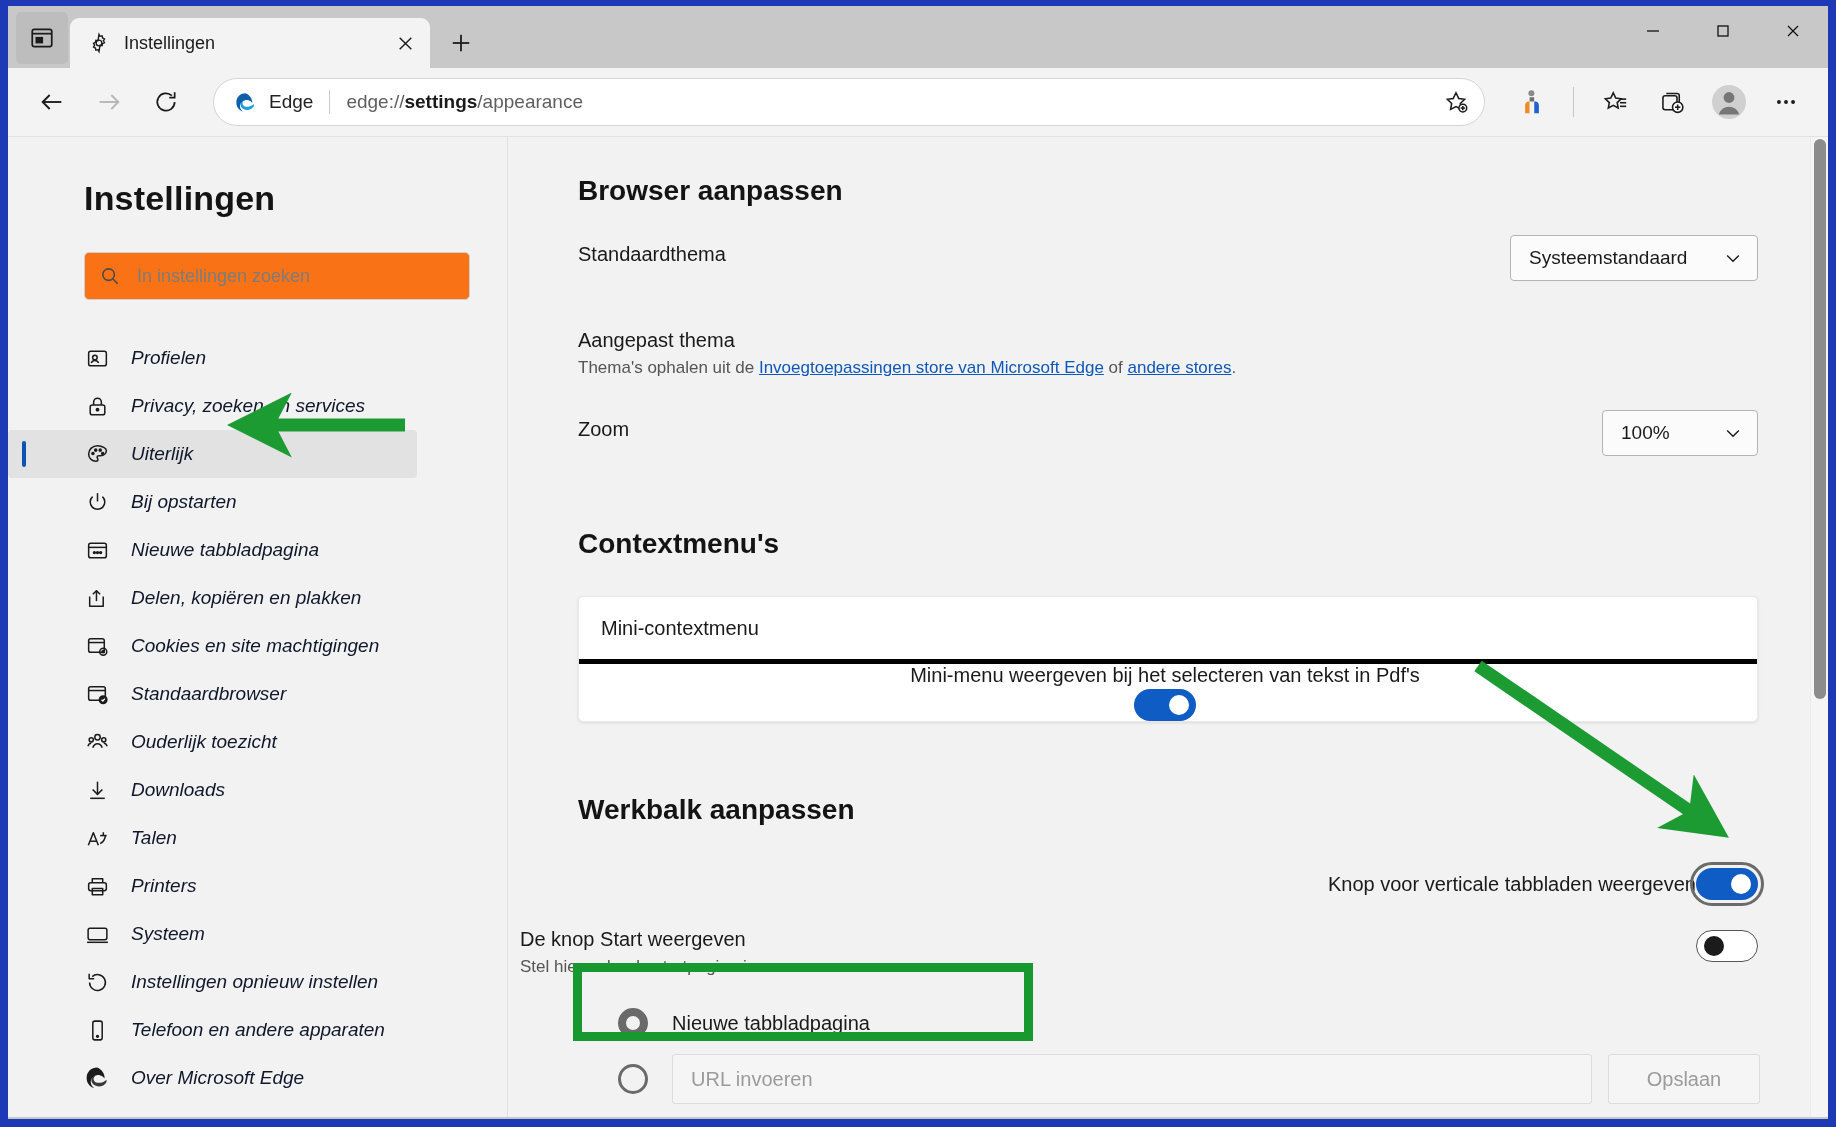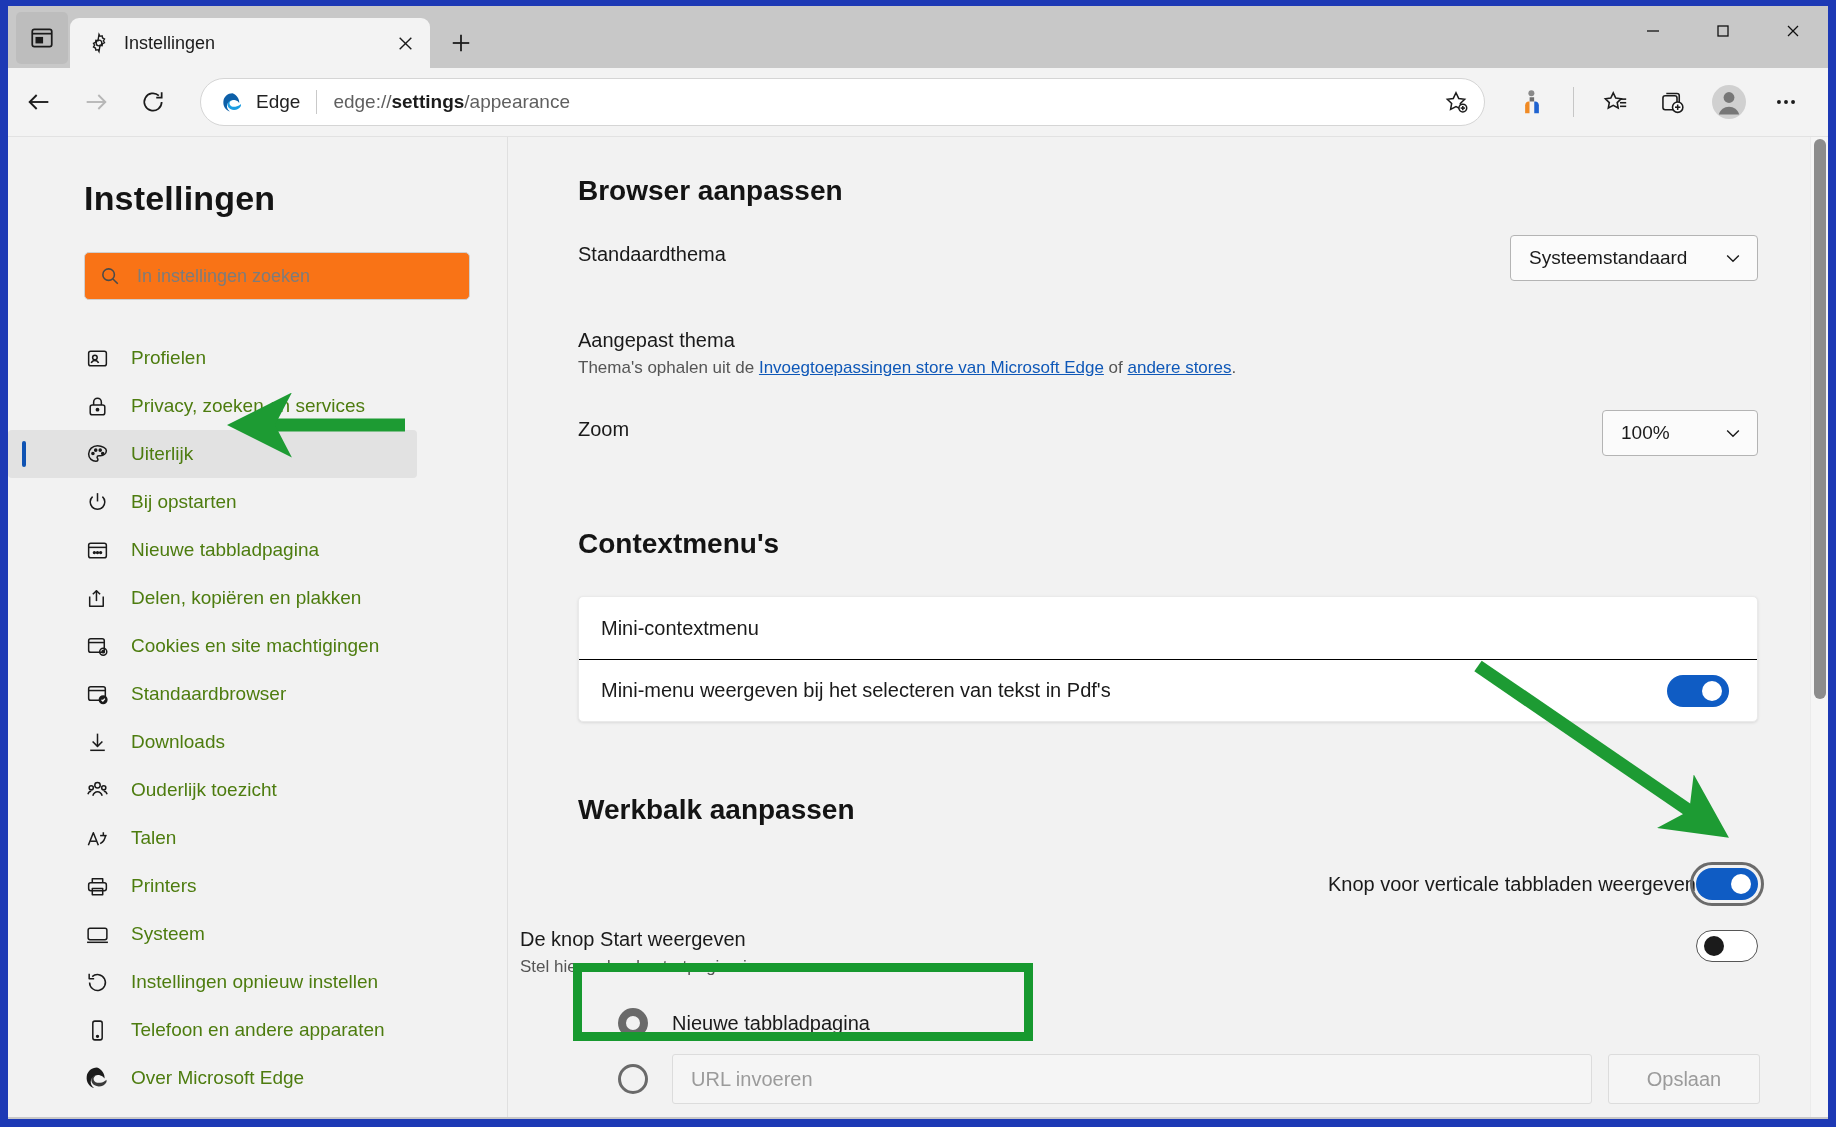--- a/index.html
+++ b/index.html
@@ -70,21 +70,21 @@
     width: 70px; height: 50px;
     display: flex; align-items: center; justify-content: center;
   }
 
   
   #toolbar {
     height: 68px;
     background: #f3f3f3;
     display: flex;
     align-items: center;
-    padding: 0 18px 0 7px;
+    padding: 0 18px 0 20px;
     gap: 9px;
     justify-content: flex-end;
   }
   .tb-btn {
     width: 48px; height: 48px;
     display: flex; align-items: center; justify-content: center;
     border-radius: 5px;
     flex: 0 0 auto;
   }
   #omnibox {
@@ -156,21 +156,21 @@
 
   .nav-item {
     height: 48px;
     display: flex; align-items: center;
     padding-left: 76px;
     margin-right: 90px;
     border-radius: 4px;
     position: relative;
   }
   .nav-item .nico { width: 26px; height: 26px; flex: 0 0 auto; display:flex; align-items:center; justify-content:center;}
-  .nav-item .nlabel { font-size: 19px; color: #4d7c0f; margin-left: 21px; white-space: nowrap; }
+  .nav-item .nlabel { font-size: 19px; color: #0f172a; margin-left: 21px; white-space: nowrap; font-style: italic; }
   .nav-item.selected { background: #e2e2e2; }
   .nav-item.selected::before {
     content: ""; position: absolute; left: 14px; top: 11px;
     width: 4px; height: 26px; background: #0f53b3; border-radius: 2px;
   }
 
   
   #main {
     flex: 1 1 auto;
     position: relative;
@@ -209,21 +209,21 @@
     background: #ffffff;
     border: 1px solid #eaeaea;
     border-radius: 5px;
     box-shadow: 0 1px 3px rgba(0,0,0,.10);
   }
   .card-row {
     min-height: 62px;
     display: flex; align-items: center;
     padding: 0 28px 0 22px;
   }
-  .card-row + .card-row { border-top: 1px solid #000000; }
+  .card-row + .card-row { border-top: 5px solid #000000; flex-direction: column; }
   .card-row .crlabel { font-size: 20px; color: #1a1a1a; flex: 1 1 auto; }
 
   
   .toggle {
     width: 62px; height: 32px;
     border-radius: 16px;
     position: relative;
     flex: 0 0 auto;
   }
   .toggle.on  { background: #0f5cc4; }
@@ -536,39 +536,39 @@
                 <line x1="3.5" y1="8.2" x2="19.5" y2="8.2"></line>
                 <circle cx="17.4" cy="17" r="3.6" fill="#1b1b1b"></circle>
                 <polyline points="15.9,17.1 17.1,18.3 19,16" stroke="#fff" stroke-width="1.3"></polyline>
               </svg>
             </span>
             <span class="nlabel">Standaardbrowser</span>
           </div>
           <div class="nav-item">
             <span class="nico">
               <svg width="25" height="25" viewBox="0 0 24 24" fill="none" stroke="#1b1b1b" stroke-width="1.45" stroke-linejoin="round">
-                <line x1="12" y1="3.5" x2="12" y2="15.5"></line>
-                <polyline points="7.3,11 12,15.7 16.7,11"></polyline>
-                <line x1="5" y1="19.5" x2="19" y2="19.5"></line>
-              </svg>
-            </span>
-            <span class="nlabel">Downloads</span>
-          </div>
-          <div class="nav-item">
-            <span class="nico">
-              <svg width="25" height="25" viewBox="0 0 24 24" fill="none" stroke="#1b1b1b" stroke-width="1.45" stroke-linejoin="round">
                 <circle cx="12" cy="7" r="2.6"></circle>
                 <circle cx="6" cy="9.4" r="2"></circle>
                 <circle cx="18" cy="9.4" r="2"></circle>
                 <path d="M7.5 17c.8-2.6 2.4-3.9 4.5-3.9s3.7 1.3 4.5 3.9"></path>
                 <path d="M2.8 15.5c.6-1.8 1.7-2.8 3.2-2.8"></path>
                 <path d="M21.2 15.5c-.6-1.8-1.7-2.8-3.2-2.8"></path>
               </svg>
             </span>
             <span class="nlabel">Ouderlijk toezicht</span>
+          </div>
+          <div class="nav-item">
+            <span class="nico">
+              <svg width="25" height="25" viewBox="0 0 24 24" fill="none" stroke="#1b1b1b" stroke-width="1.45" stroke-linejoin="round">
+                <line x1="12" y1="3.5" x2="12" y2="15.5"></line>
+                <polyline points="7.3,11 12,15.7 16.7,11"></polyline>
+                <line x1="5" y1="19.5" x2="19" y2="19.5"></line>
+              </svg>
+            </span>
+            <span class="nlabel">Downloads</span>
           </div>
           <div class="nav-item">
             <span class="nico">
               <svg width="25" height="25" viewBox="0 0 24 24" fill="none" stroke="#1b1b1b" stroke-width="1.45" stroke-linejoin="round">
                 <path d="M3.2 18.5L8 6.5l4.8 12"></path>
                 <line x1="5" y1="14.6" x2="11" y2="14.6"></line>
                 <path d="M14.5 9.2h6.3"></path>
                 <path d="M17.6 6v3.2"></path>
                 <path d="M19.6 9.2c-.3 3.5-2.4 6.2-5 7.7"></path>
               </svg>

